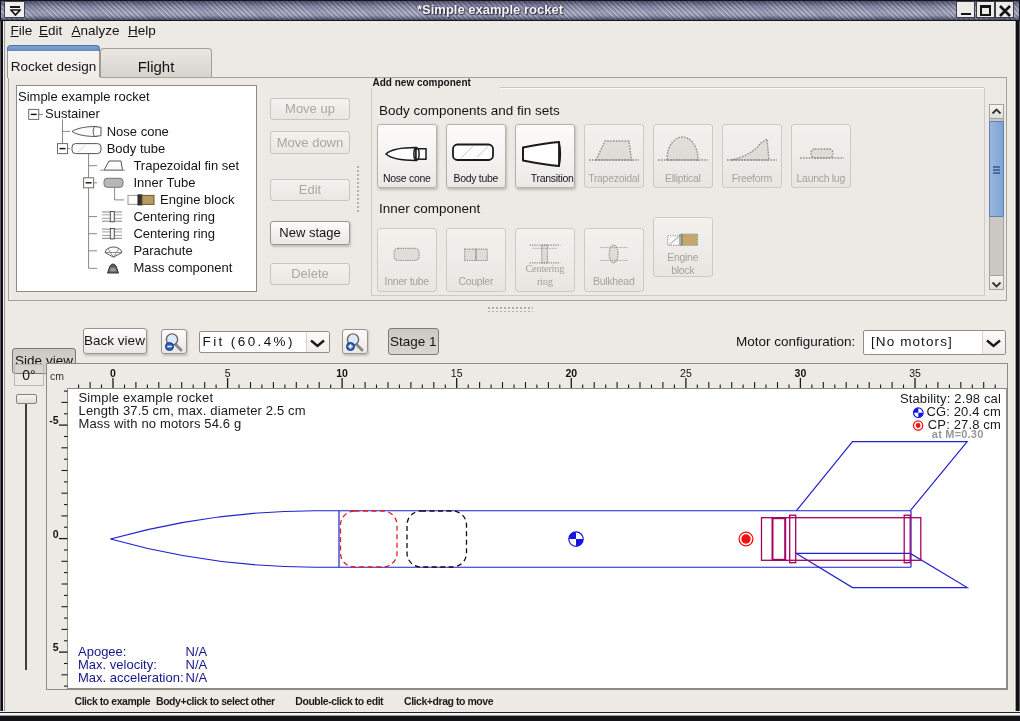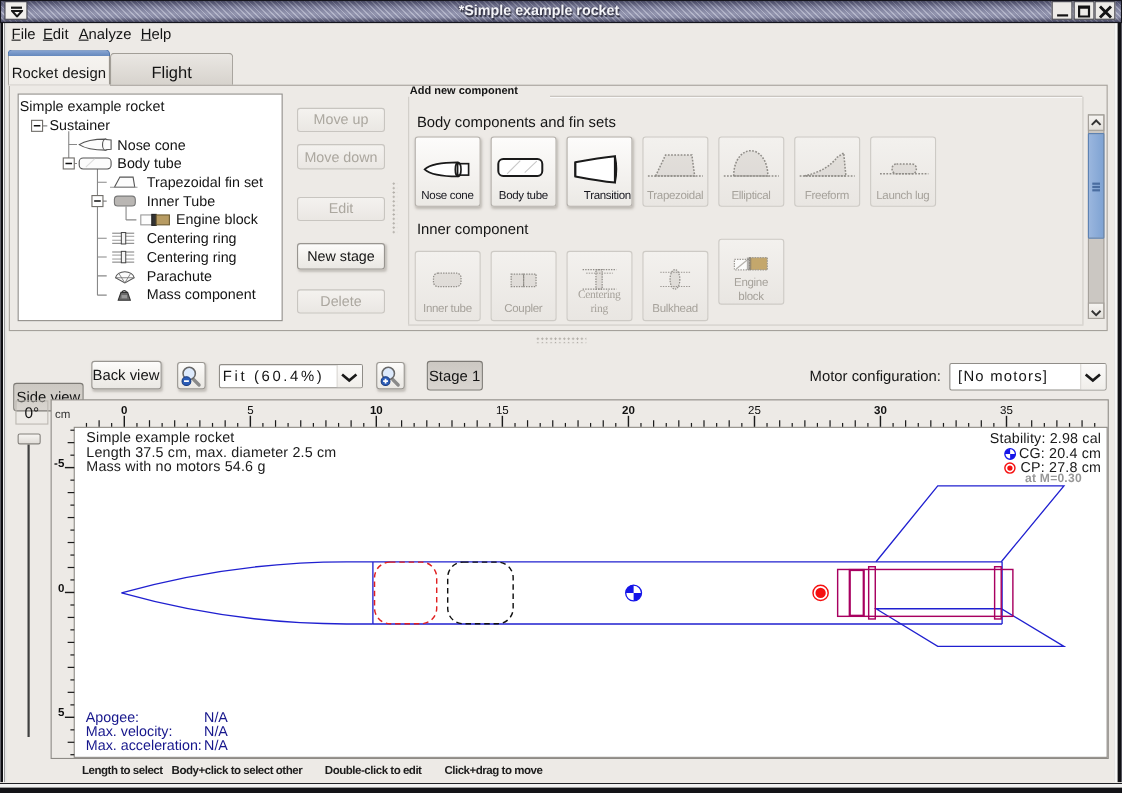--- a/index.html
+++ b/index.html
@@ -486,15 +486,15 @@
     </g>
     <g font-size="13" fill="#16168c">
       <text x="78" y="656">Apogee:</text>
       <text x="185.5" y="656">N/A</text>
       <text x="78" y="669">Max. velocity:</text>
       <text x="185.5" y="669">N/A</text>
       <text x="78" y="682">Max. acceleration:</text>
       <text x="185.5" y="682">N/A</text>
     </g>
   </svg>
-<div class="abs" style="left:74.5px;top:695px;font-size:10.5px;letter-spacing:-0.45px;font-weight:bold;color:#1c1c1c;">Length to select</div>
+<div class="abs" style="left:74.5px;top:695px;font-size:10.5px;letter-spacing:-0.45px;font-weight:bold;color:#1c1c1c;">Click to example</div>
 <div class="abs" style="left:156px;top:695px;font-size:10.5px;letter-spacing:-0.45px;font-weight:bold;color:#1c1c1c;">Body+click to select other</div>
 <div class="abs" style="left:295.3px;top:695px;font-size:10.5px;letter-spacing:-0.45px;font-weight:bold;color:#1c1c1c;">Double-click to edit</div>
 <div class="abs" style="left:404px;top:695px;font-size:10.5px;letter-spacing:-0.45px;font-weight:bold;color:#1c1c1c;">Click+drag to move</div>
 </body></html>

